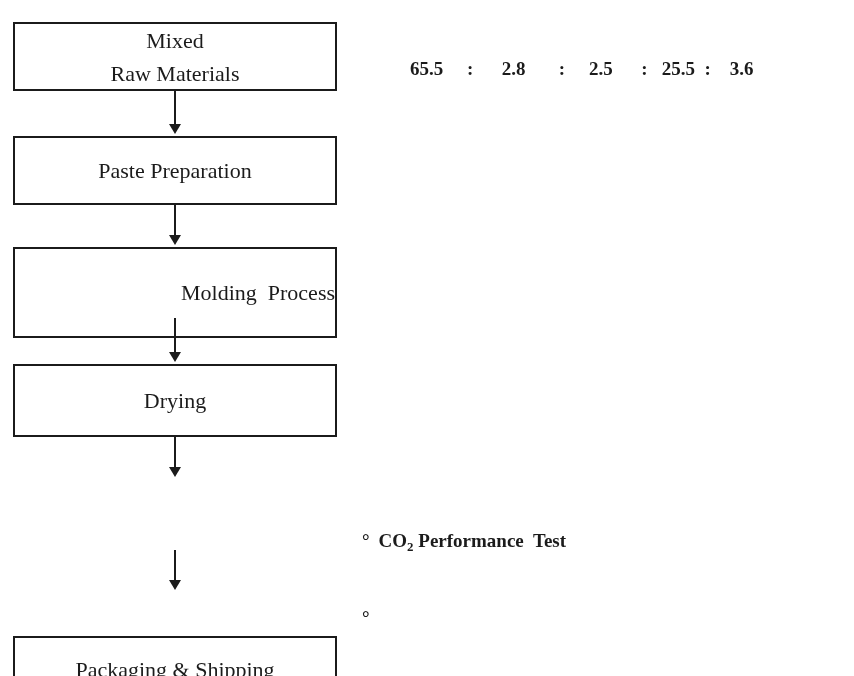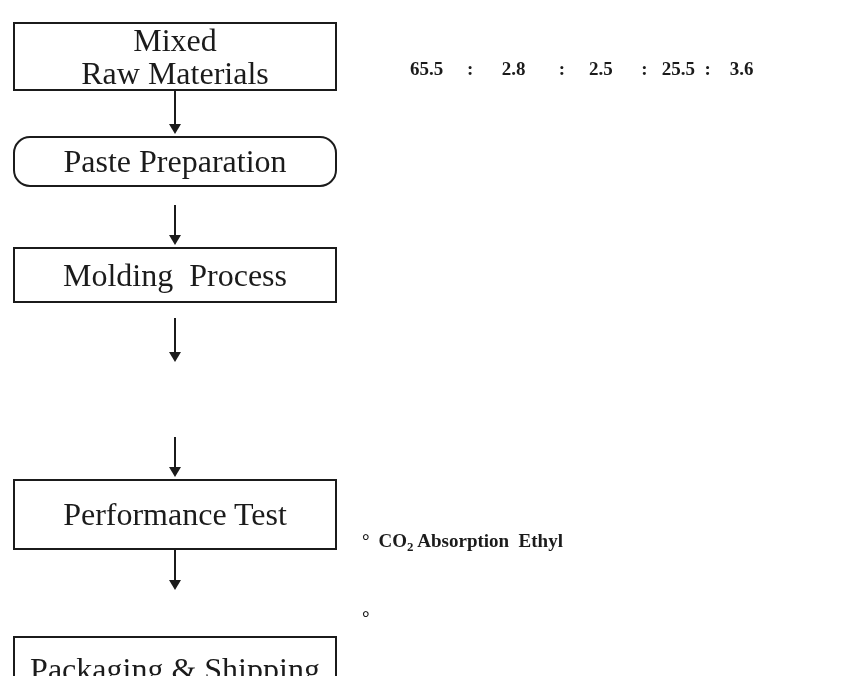--- a/index.html
+++ b/index.html
@@ -21,21 +21,21 @@
     left: 13px;
     width: 324px;
     border: 2px solid #1b1b1b;
     box-sizing: border-box;
     background: #ffffff;
     display: flex;
     align-items: center;
     justify-content: center;
   }
   .box-label {
-    font-size: 32px;
+    font-size: 22px;
     line-height: 33px;
     text-align: center;
     white-space: pre-wrap;
     color: #1b1b1b;
   }
   .arrow {
     position: absolute;
     left: 169px;
     width: 12px;
     display: flex;
@@ -84,64 +84,64 @@
   <div class="box" style="top:22px;height:69px;">
     <span class="box-label">Mixed
 Raw Materials</span>
   </div>
 
   <div class="arrow" style="top:91px;height:43px;">
     <div class="arrow-stem"></div>
     <div class="arrow-head"></div>
   </div>
 
-  <div class="box" style="top:136px;height:51px;border-radius:17px;">
+  <div class="box" style="top:136px;height:69px;">
     <span class="box-label">Paste Preparation</span>
   </div>
 
   <div class="arrow" style="top:205px;height:40px;">
     <div class="arrow-stem"></div>
     <div class="arrow-head"></div>
   </div>
 
-  <div class="box" style="top:247px;height:56px;">
+  <div class="box" style="top:247px;height:91px;justify-content:flex-end;">
     <span class="box-label">Molding  Process</span>
   </div>
 
   <div class="arrow" style="top:318px;height:44px;">
     <div class="arrow-stem"></div>
     <div class="arrow-head"></div>
   </div>
 
+  <div class="box" style="top:364px;height:73px;">
+    <span class="box-label">Drying</span>
+  </div>
 
   <div class="arrow" style="top:437px;height:40px;">
     <div class="arrow-stem"></div>
     <div class="arrow-head"></div>
   </div>
 
-  <div class="box" style="top:479px;height:71px;">
-    <span class="box-label">Performance Test</span>
-  </div>
 
   <div class="arrow" style="top:550px;height:40px;">
     <div class="arrow-stem"></div>
     <div class="arrow-head"></div>
   </div>
 
   <div class="box" style="top:592px;height:66px;margin-top:44px;">
     <span class="box-label">Packaging &amp; Shipping</span>
   </div>
 
 
   <div class="ann" style="left:410px;top:57px;">65.5     :      2.8       :     2.5      :   25.5  :    3.6</div>
 
 
   <div class="ann" style="left:362px;top:483px;">
     <div class="test-row">
       <span class="bullet">°</span>
-      <span><span>CO</span><span class="sub">2</span><span> Absorption  Ethyl</span></span>
+      <span><span>CO</span><span class="sub">2</span><span> Performance  Test</span></span>
     </div>
     <div class="test-row">
       <span class="bullet">°</span>
     </div>
   </div>
 
 </div>
 
 </body></html>

